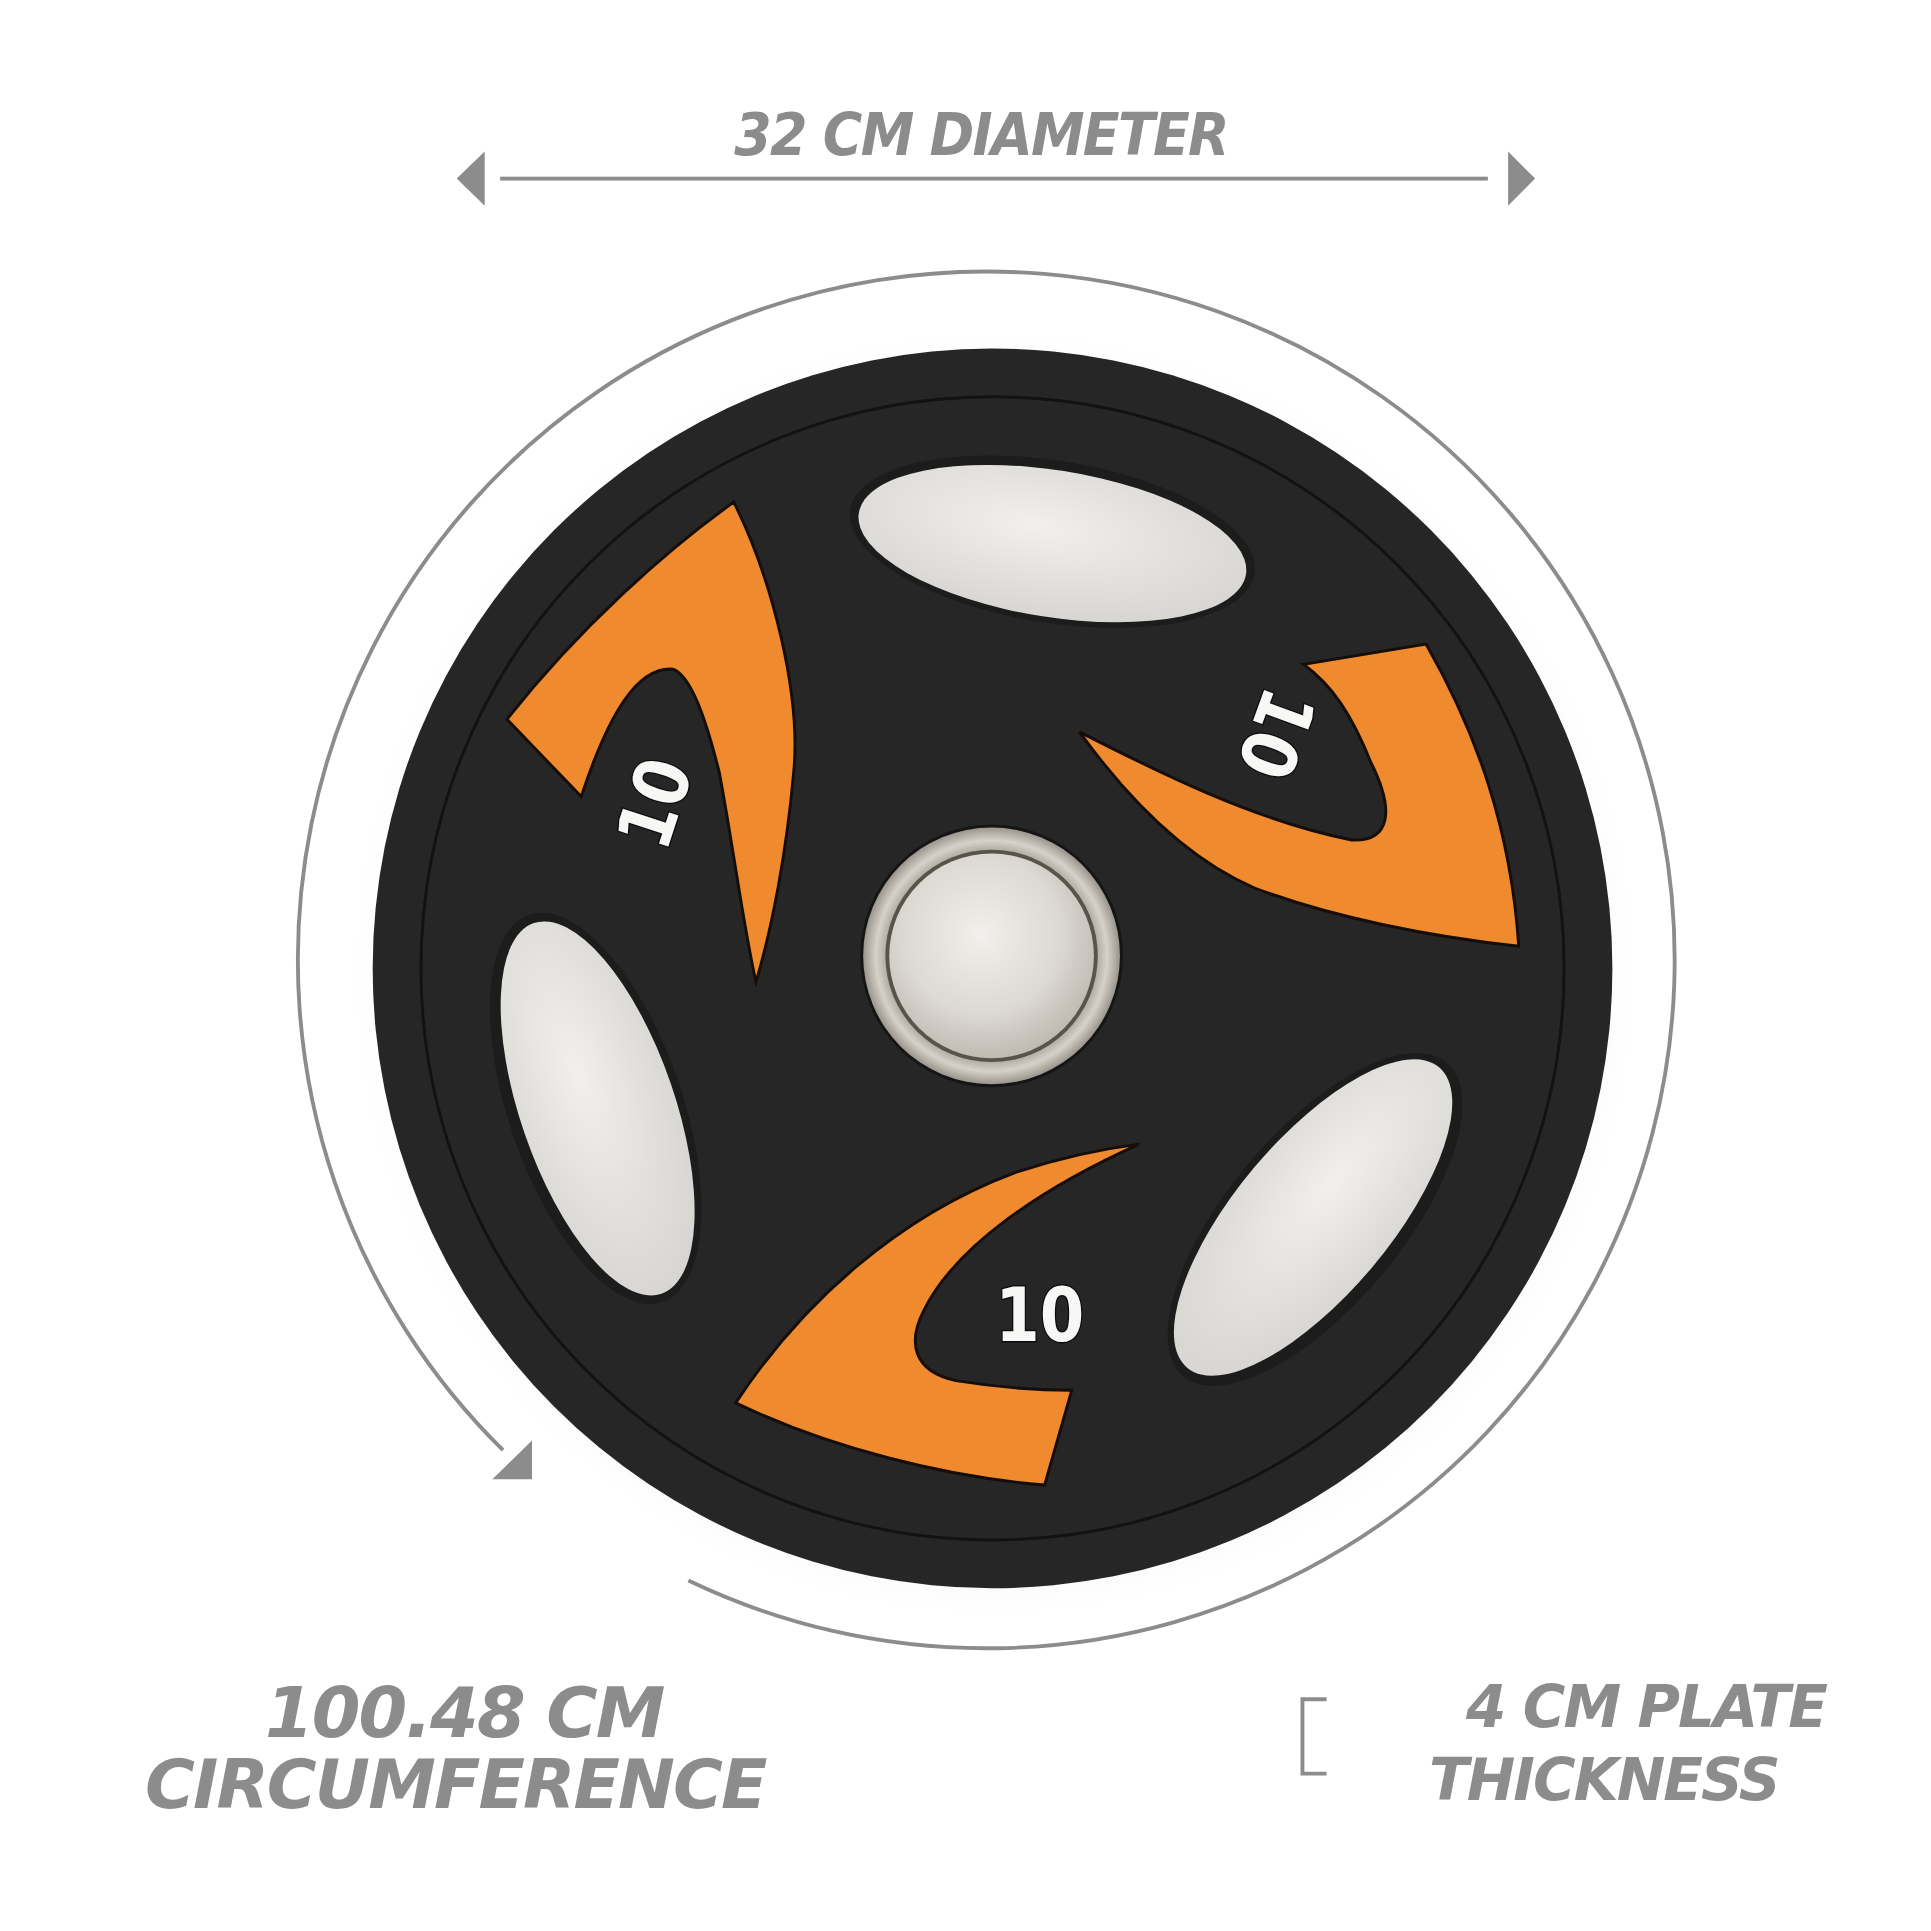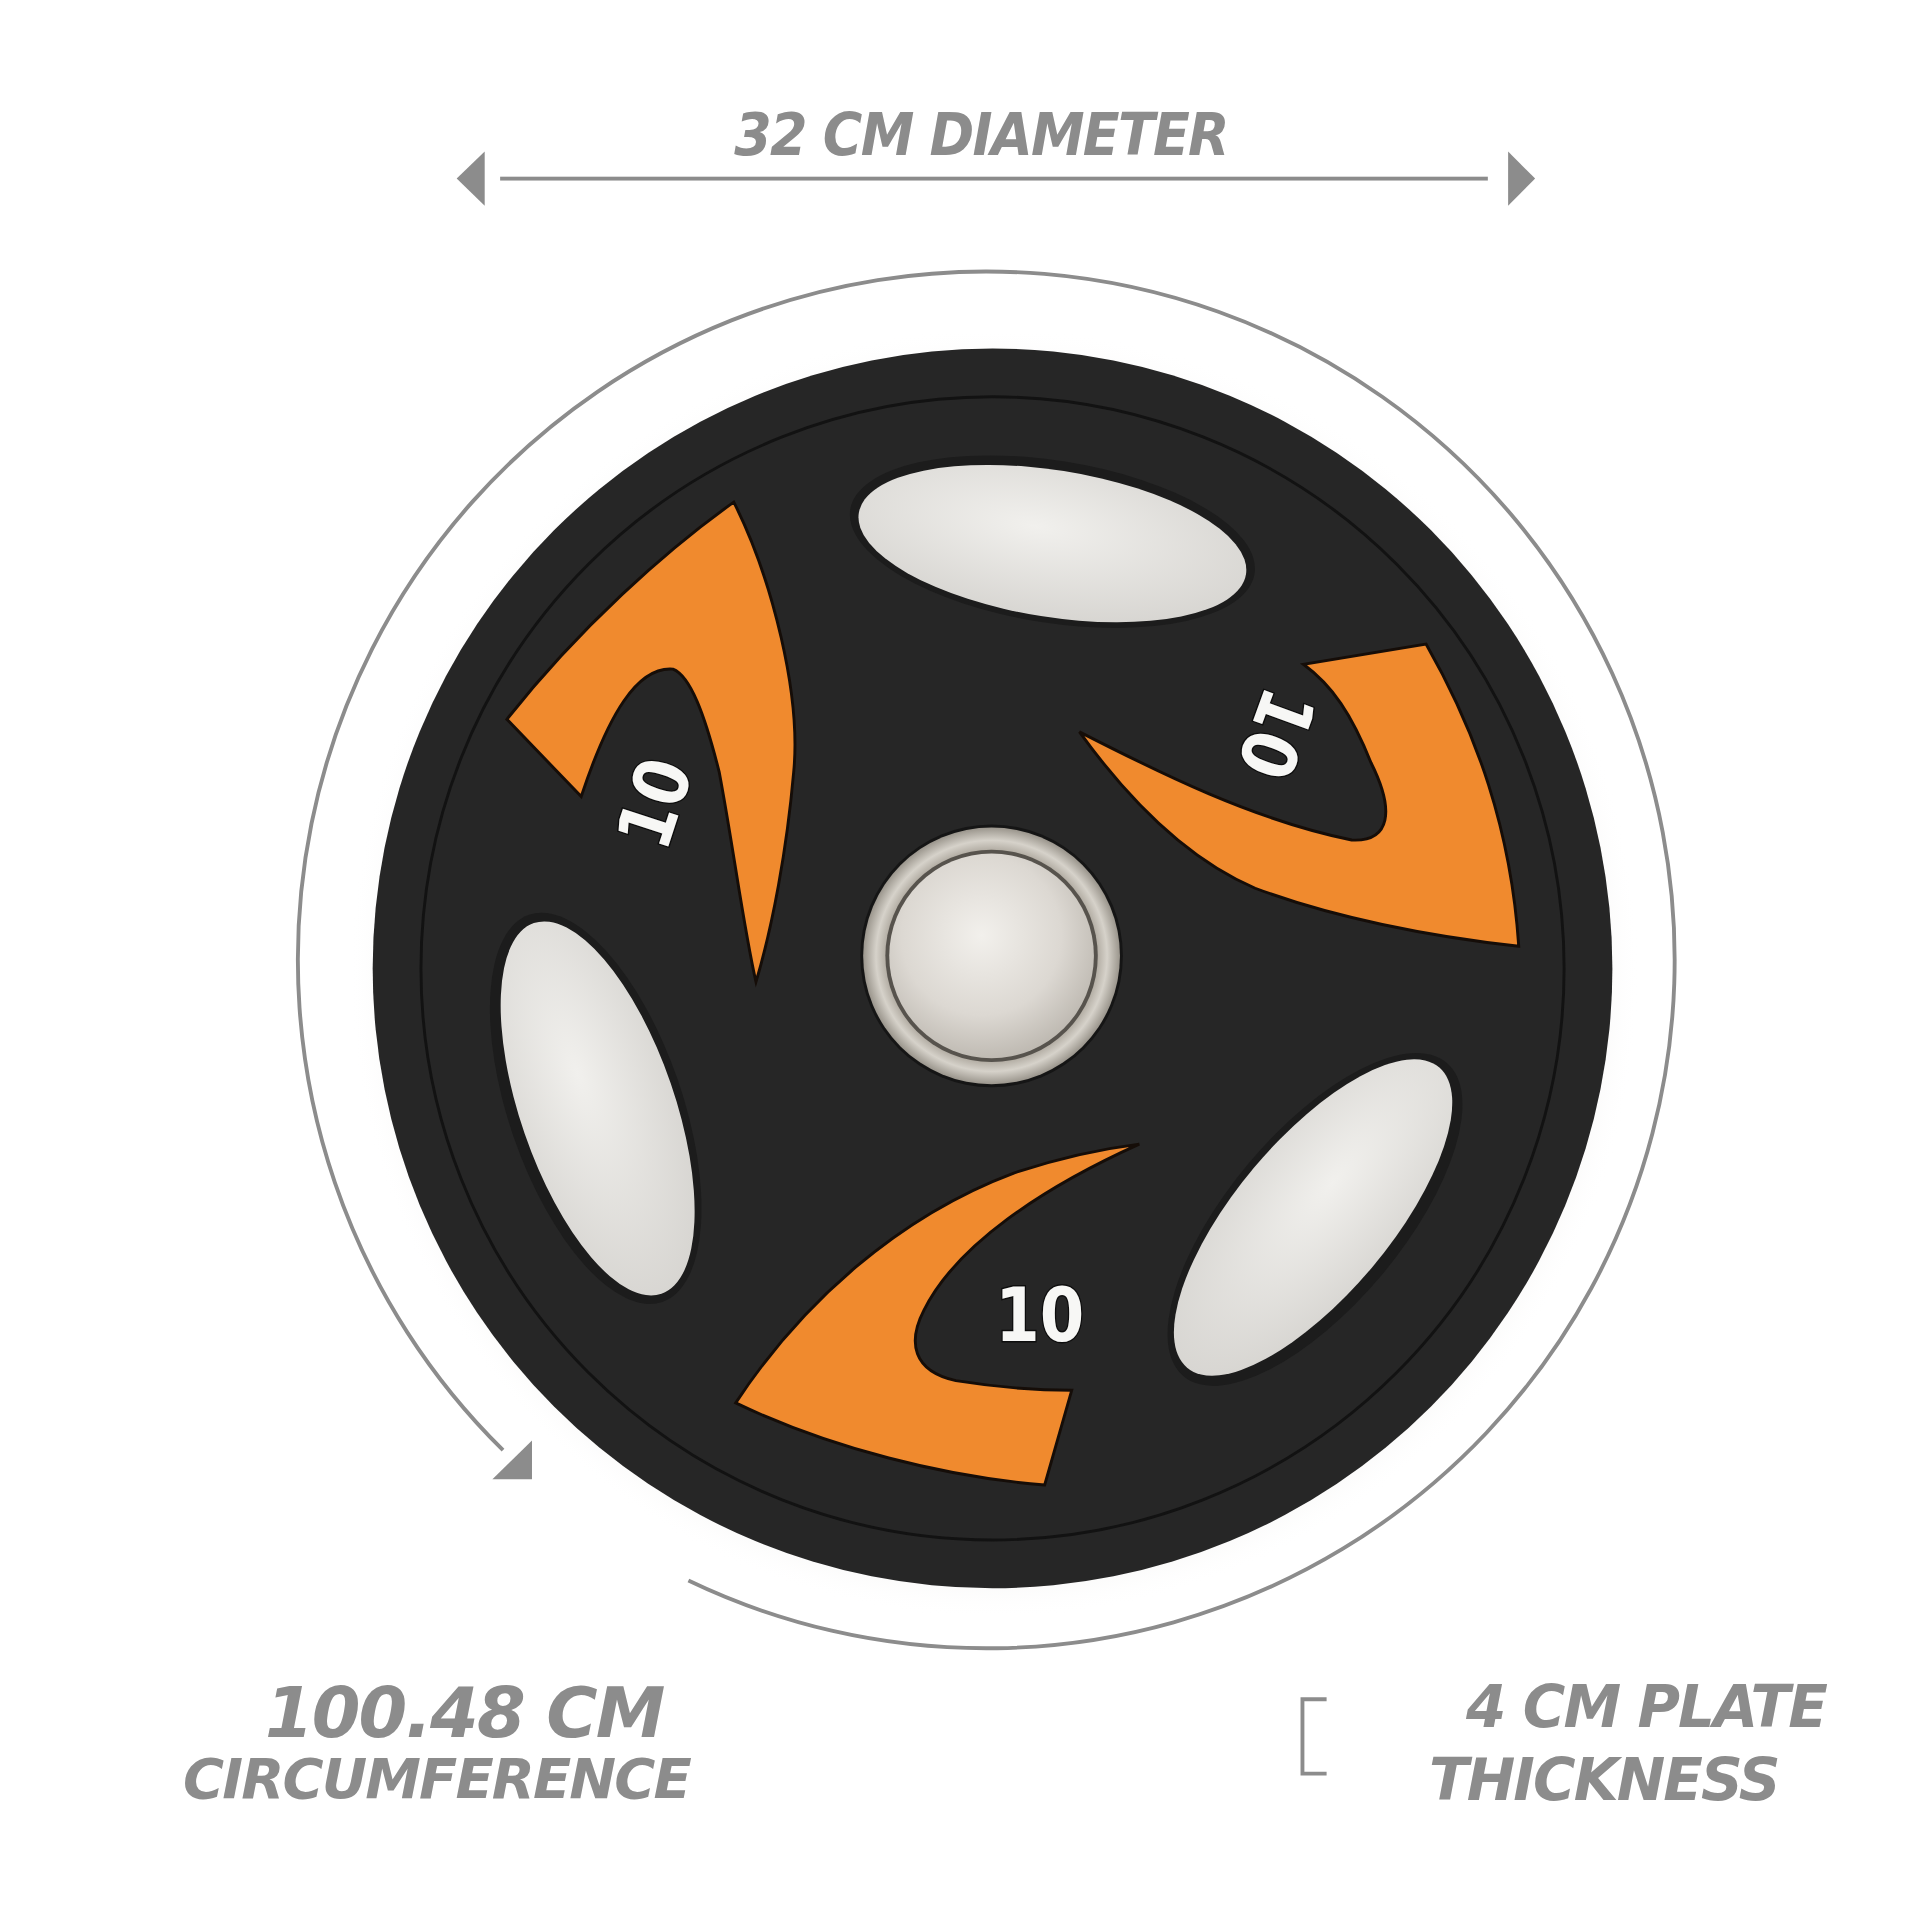--- a/index.html
+++ b/index.html
@@ -10,21 +10,21 @@
     font-family: "DejaVu Sans", "Liberation Sans", sans-serif;
     font-weight: bold;
     font-style: italic;
     color: #8c8c8c;
     text-transform: uppercase;
     white-space: nowrap;
     line-height: 1;
   }
   .title { left: 716px; top: 106px; width: 570px; font-size: 58px; letter-spacing: -1.9px; text-align: center; transform: scaleX(0.93); transform-origin: left center; }
   .circ-1 { left: 265px; top: 1678px; font-size: 70px; letter-spacing: -1.9px; width: 348px; text-align: center; }
-  .circ-2 { left: 145px; top: 1751px; font-size: 56px; letter-spacing: -1.9px; width: 583px; text-align: center; }
+  .circ-2 { left: 145px; top: 1751px; font-size: 68px; letter-spacing: -1.9px; width: 583px; text-align: center; }
   .thick-1 { left: 1446px; top: 1678px; font-size: 58px; letter-spacing: -1.9px; width: 400px; text-align: center; }
   .thick-2 { left: 1429px; top: 1751px; font-size: 58px; letter-spacing: -1.9px; width: 381px; text-align: left; }
   .num {
     font-family: "DejaVu Sans", "Liberation Sans", sans-serif;
     font-weight: bold;
     fill: #f7f7f5;
     stroke: #0d0d0d;
     stroke-width: 3px;
     paint-order: stroke;
   }

